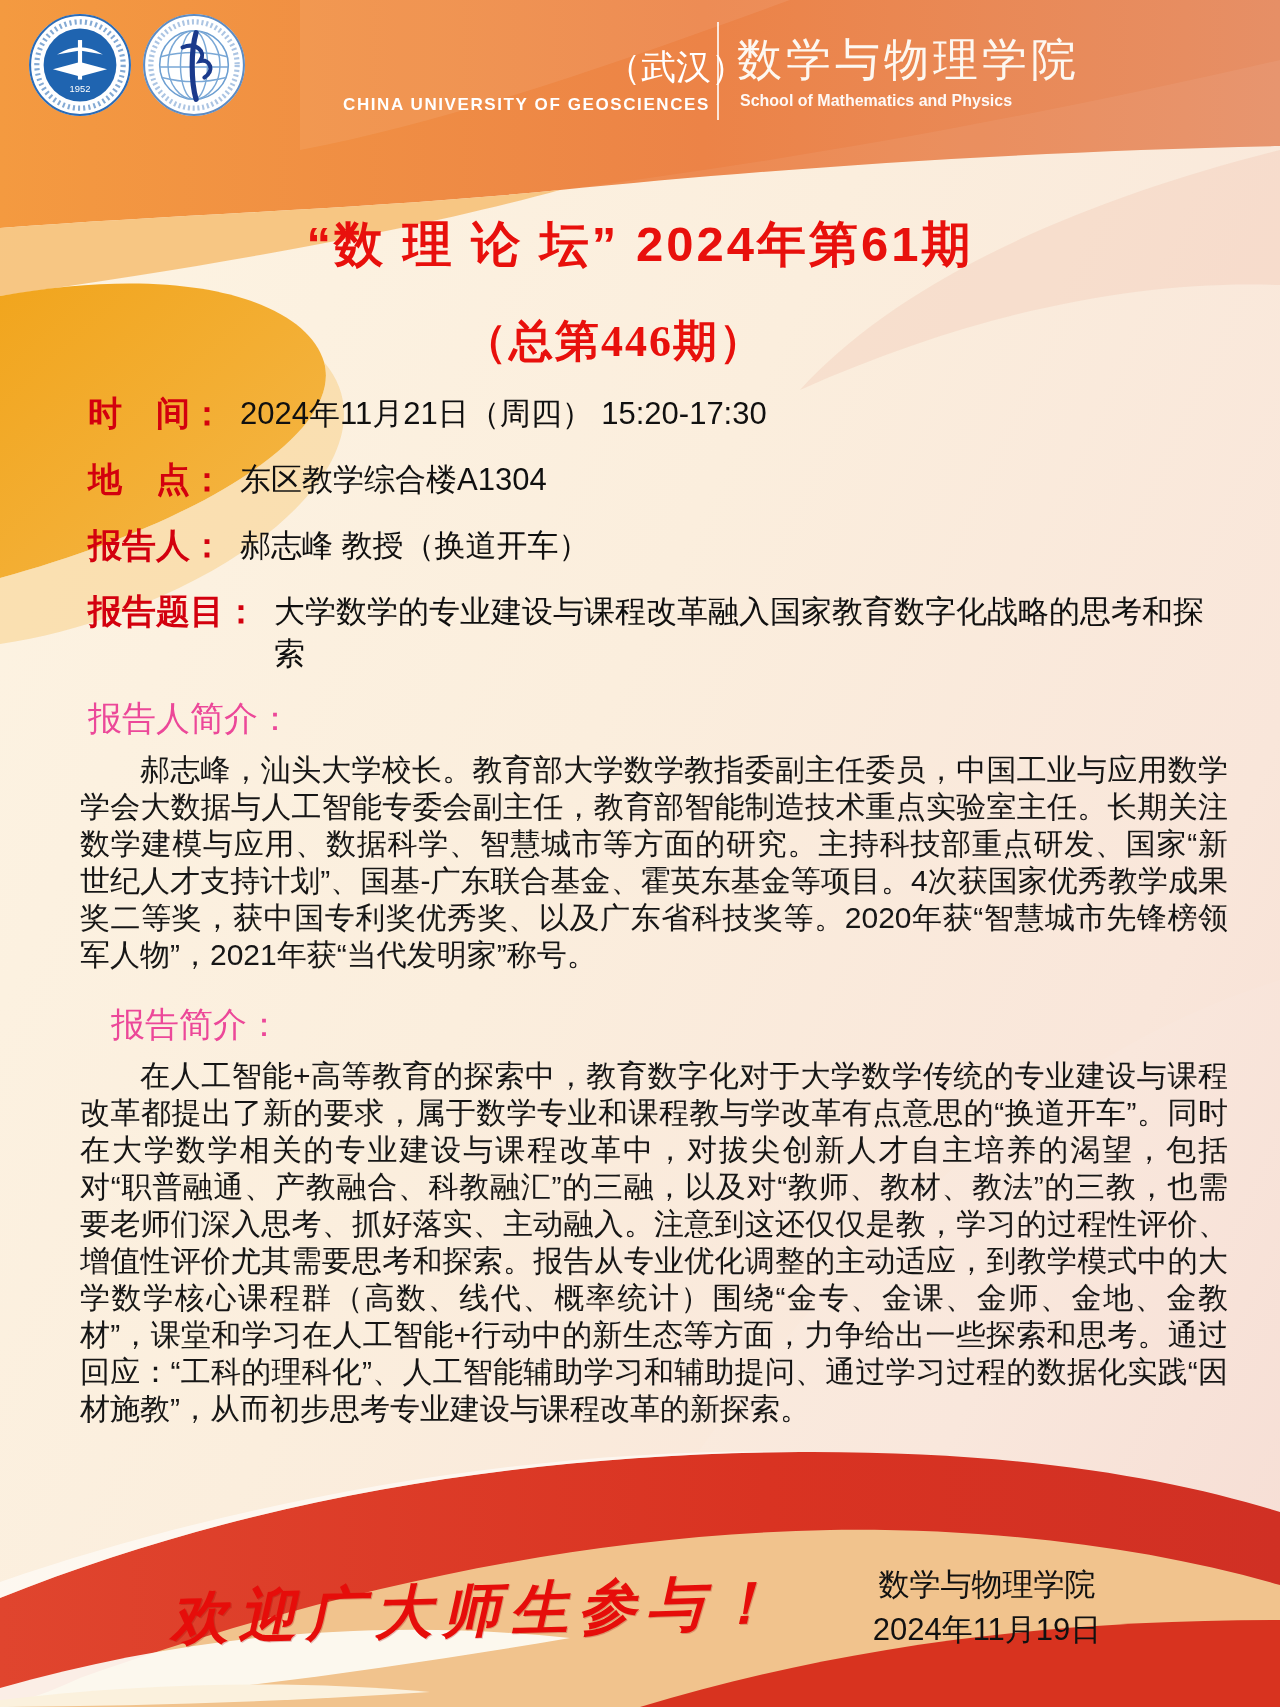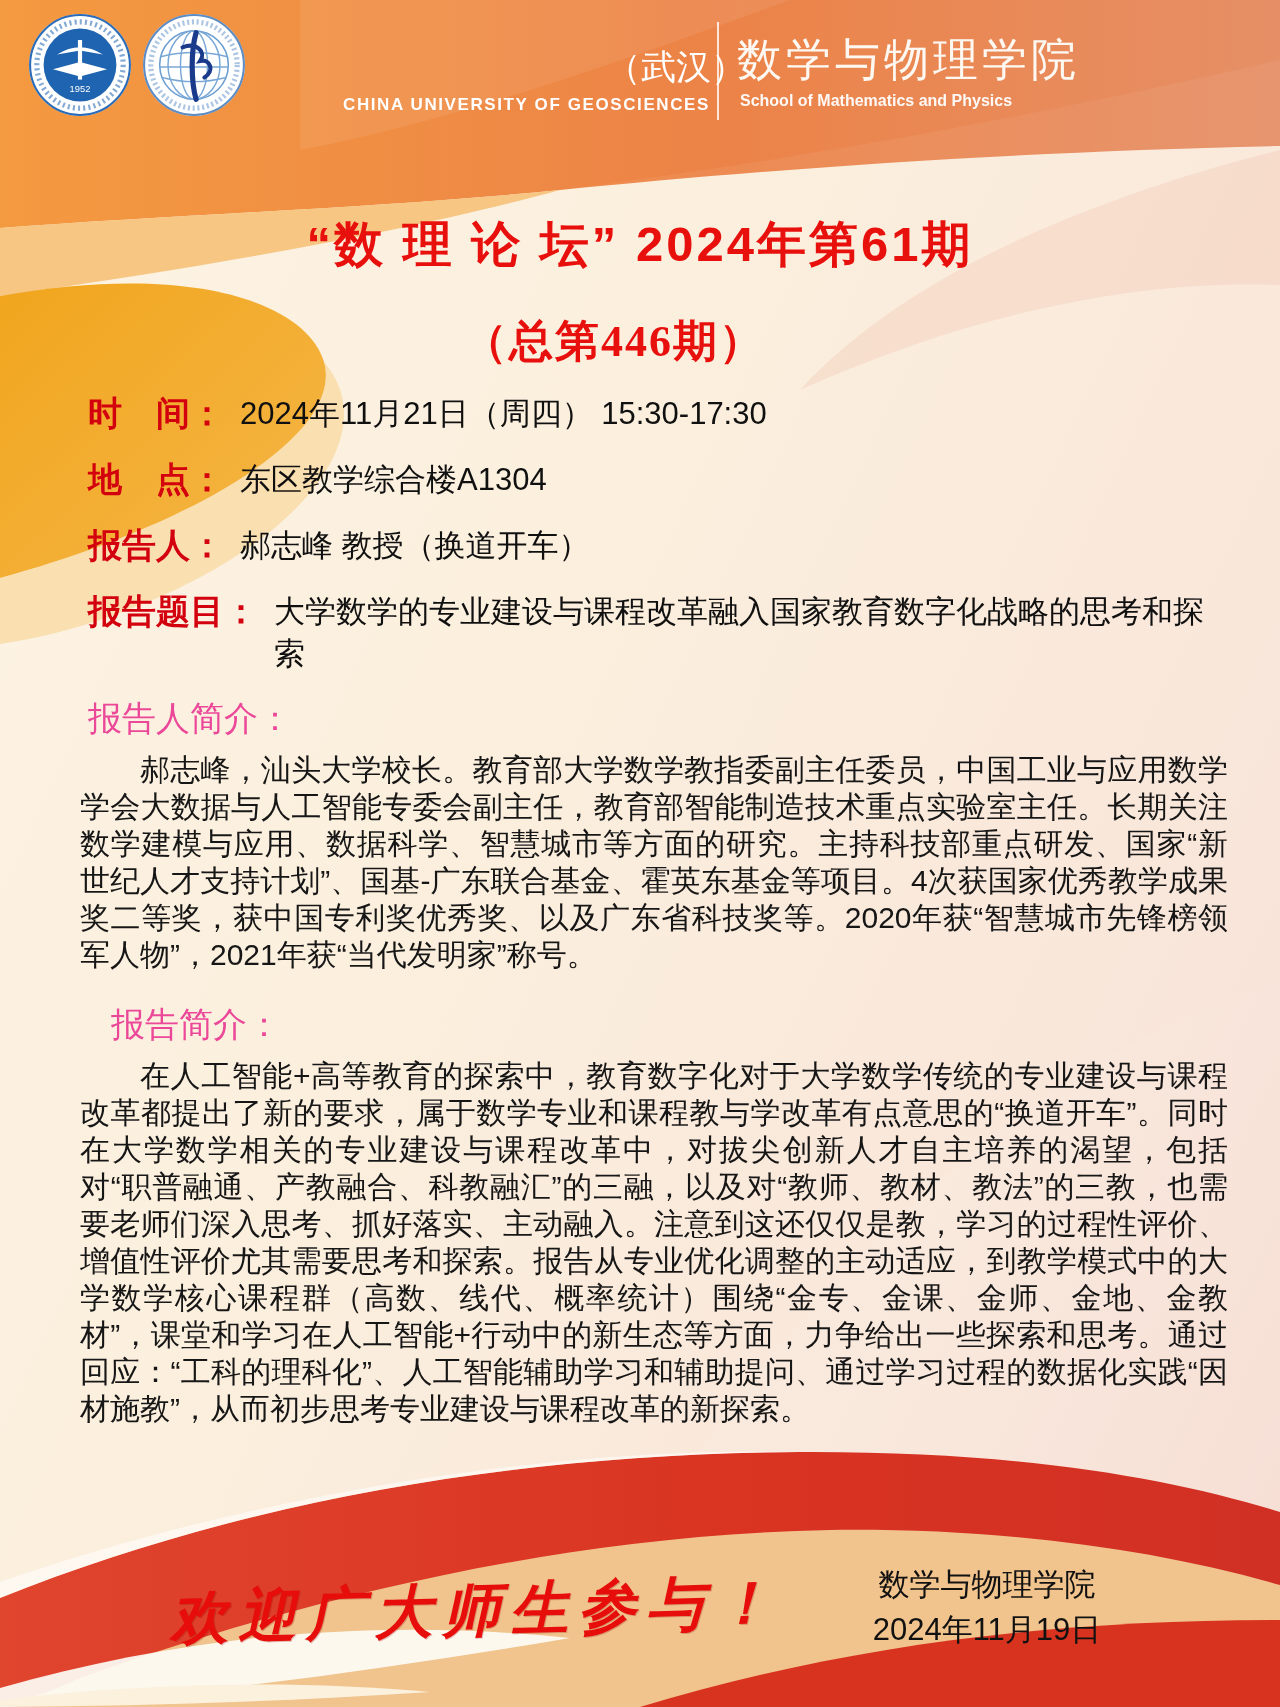--- a/index.html
+++ b/index.html
@@ -171,21 +171,21 @@
     <div class="school-en">School of Mathematics and Physics</div>
   </div>
 
   <div class="main-title">“数 理 论 坛” 2024年第61期</div>
   <div class="sub-title">（总第446期）</div>
 
   <div class="main">
 
     <div class="detail-row">
       <span class="detail-label">时　间：</span>
-      <span class="detail-value">2024年11月21日（周四） 15:30-17:30</span>
+      <span class="detail-value">2024年11月21日（周四） 15:20-17:30</span>
     </div>
 
     <div class="detail-row">
       <span class="detail-label">地　点：</span>
       <span class="detail-value">东区教学综合楼A1304</span>
     </div>
 
     <div class="detail-row">
       <span class="detail-label">报告人：</span>
       <span class="detail-value">郝志峰 教授（换道开车）</span>

